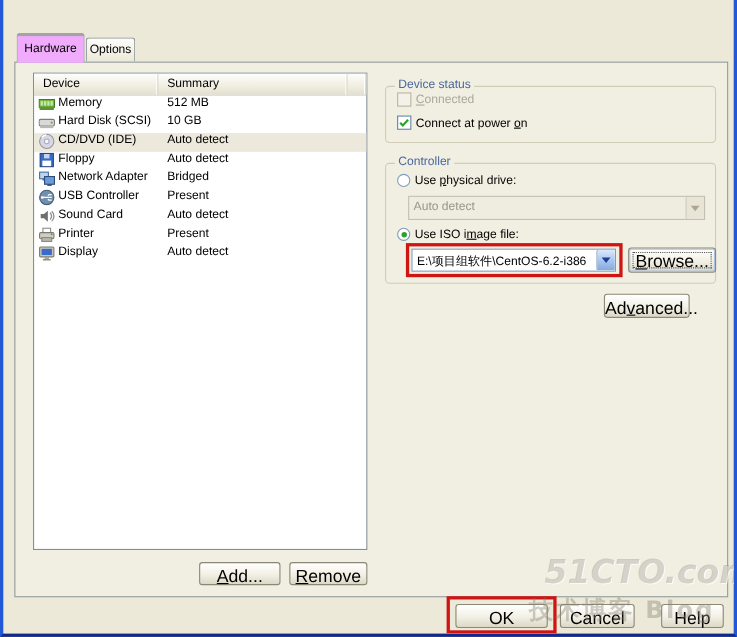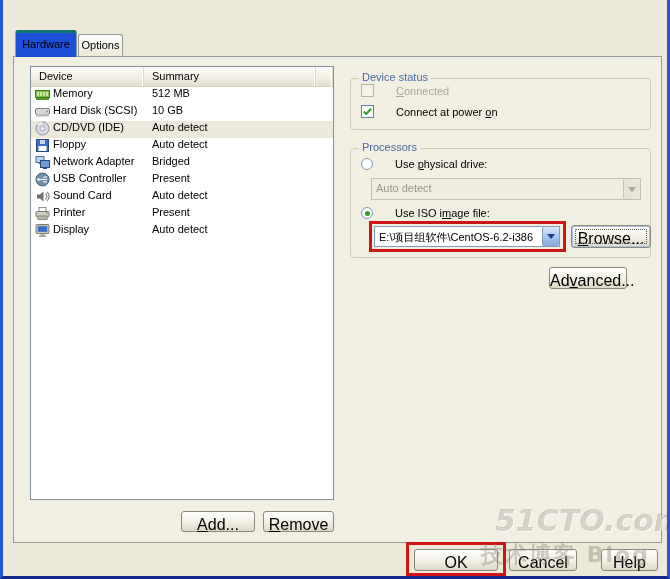--- a/index.html
+++ b/index.html
@@ -24,22 +24,22 @@
   .close-btn{
     position:absolute;right:6px;top:3px;width:24px;height:21px;border-radius:3px;
     background:linear-gradient(#f0987c,#e25d3a 45%,#c83c18);
     border:1px solid #fff;display:flex;align-items:center;justify-content:center;
     box-shadow:inset 0 0 2px rgba(255,255,255,.7);cursor:pointer;
   }
   
   .tab{position:absolute;border:1px solid #919b9c;border-bottom:none;
        border-radius:3px 3px 0 0;text-align:center;padding-top:4px;cursor:pointer;}
   .tab.active{
-    left:12px;top:30px;width:62px;height:27px;background:#1d4ed8;z-index:3;
-    border-top:3px solid #0f766e;padding-top:5px;
+    left:12px;top:30px;width:62px;height:27px;background:#f0abfc;z-index:3;
+    border-top:3px solid #a3a3a3;padding-top:5px;
   }
   .tab.inactive{
     left:75px;top:34px;width:45px;height:22px;z-index:1;
     background:linear-gradient(#fdfdfb,#ece9d8);
   }
   .panel{
     position:absolute;left:10px;top:56px;width:649px;height:487px;
     background:#f1efe2;border:1px solid #919b9c;z-index:2;
   }
   
@@ -55,21 +55,21 @@
   .row{display:flex;height:17px;align-items:flex-start;cursor:default;}
   .row.selected{background:#ece8db;}
   .row .icon{width:15px;height:15px;margin:0 3px 0 4px;flex:none;}
   .row .dname{width:95px;white-space:nowrap;overflow:hidden;}
   .row .dsum{flex:1;padding-left:4px;white-space:nowrap;overflow:hidden;}
   
   .group{position:absolute;border:1px solid #d0ccb8;border-radius:4px;z-index:4;}
   .group .legend{position:absolute;top:-8px;left:8px;background:#f1efe2;
                  padding:0 3px;color:#4a679c;}
   
-  .ctl-row{position:absolute;display:flex;align-items:center;gap:22px;}
+  .ctl-row{position:absolute;display:flex;align-items:center;gap:4px;}
   .checkbox{width:13px;height:13px;background:#fff;border:1px solid #5f82a8;
             display:flex;align-items:center;justify-content:center;cursor:pointer;}
   .checkbox.disabled{border-color:#b8b4a2;background:#f4f2e8;cursor:default;}
   .lbl-disabled{color:#aca899;}
   .radio{width:12px;height:12px;border-radius:50%;background:#fff;
          border:1px solid #7f9db9;display:flex;align-items:center;justify-content:center;cursor:pointer;}
   .radio .dot{width:5px;height:5px;border-radius:50%;background:#2da12d;}
   .u{text-decoration:underline;}
   .combo{position:absolute;display:flex;border:1px solid #7f9db9;background:#fff;overflow:hidden;}
   .combo.disabled{border-color:#c3c0ae;background:#efede0;}
@@ -243,21 +243,21 @@
   <div class="ctl-row" style="left:358px;top:105px;z-index:5;">
     <span class="checkbox">
       <svg width="11" height="11" viewBox="0 0 11 11">
         <path d="M1.8 5.5 L4.2 8 L9 2.8" stroke="#2da12d" stroke-width="2" fill="none"></path>
       </svg>
     </span>
     <span><span>Connect at power </span><span class="u">o</span><span>n</span></span>
   </div>
 
   <div class="group" style="left:347px;top:148px;width:301px;height:110px;">
-    <span class="legend">Processors</span>
+    <span class="legend">Controller</span>
   </div>
   <div class="ctl-row" style="left:358px;top:158px;z-index:5;">
     <span class="radio"></span>
     <span><span>Use </span><span class="u">p</span><span>hysical drive:</span></span>
   </div>
   <div class="combo disabled" style="left:368px;top:178px;width:270px;height:22px;z-index:5;">
     <span class="val">Auto detect</span>
     <span class="arrow-btn">
         <span class="tri"></span>
       </span>

